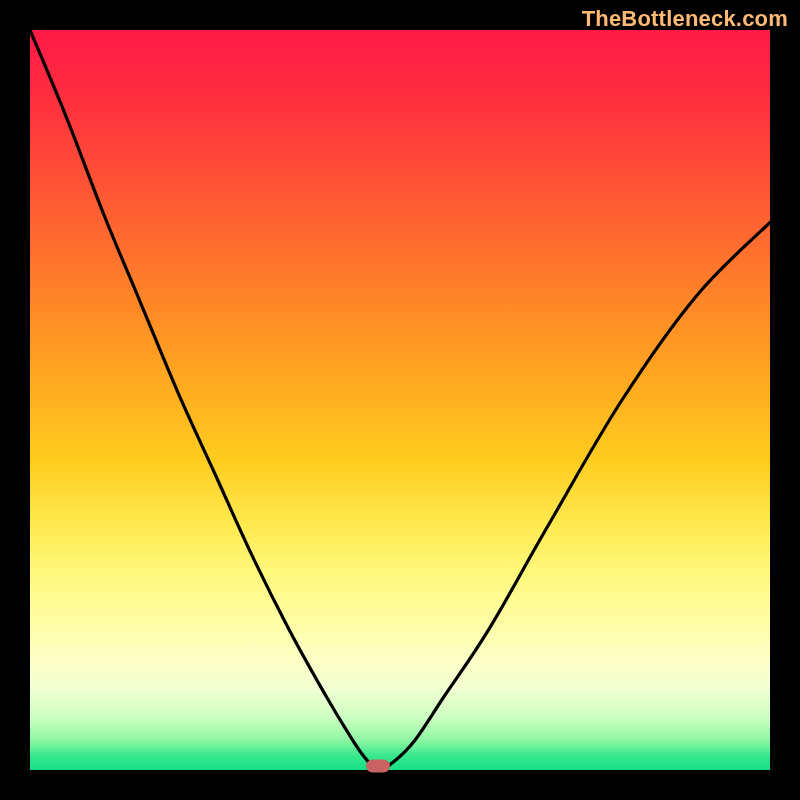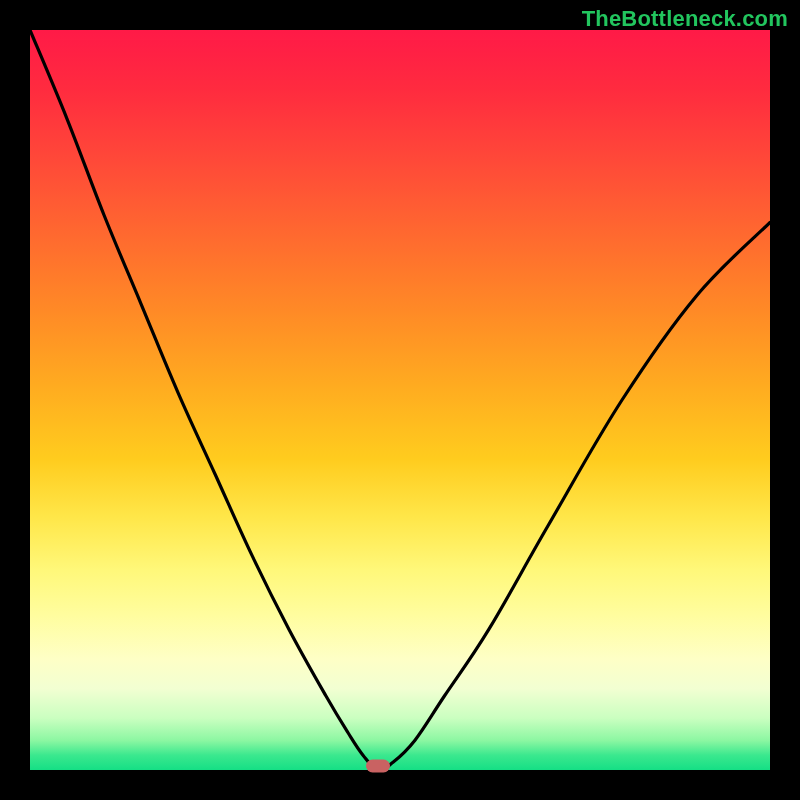--- a/index.html
+++ b/index.html
@@ -40,21 +40,21 @@
       #caffc0 93%,
       #8cf7a2 96%,
       #3be88e 98%,
       #15df85 100%
     );
   }
   .watermark {
     position: absolute;
     top: 6px;
     right: 12px;
-    color: #22c55e;
+    color: #fdba74;
     font-size: 22px;
     font-weight: 600;
     letter-spacing: 0.2px;
     user-select: none;
     text-align: center;
   }
   svg.curve {
     position: absolute;
     left: 0;
     top: 0;

